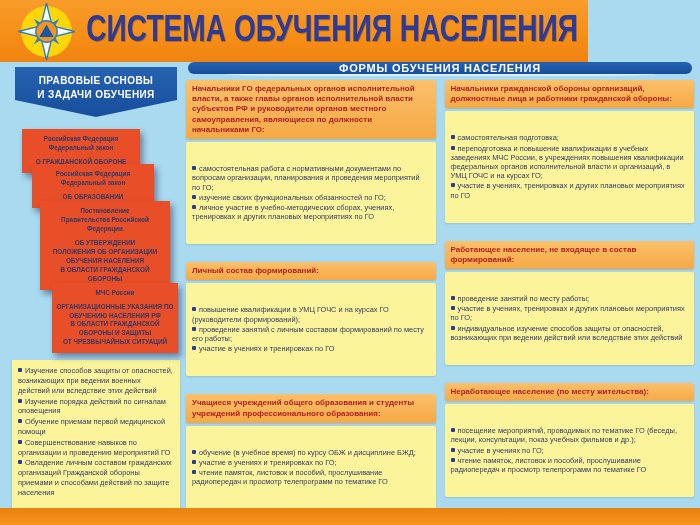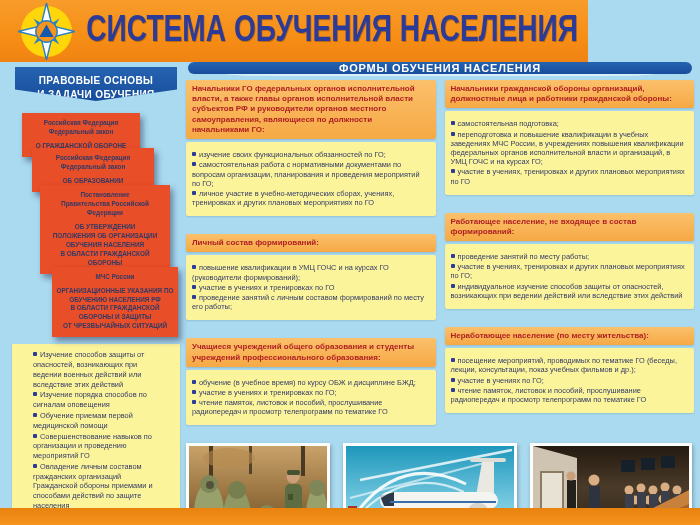--- a/index.html
+++ b/index.html
@@ -21,35 +21,35 @@
         color:#fff;font-weight:bold;font-size:10px;line-height:1.35;letter-spacing:.4px;
         display:flex;align-items:flex-start;justify-content:center;text-align:center;padding-top:7px;box-sizing:border-box;}
   .card{position:relative;background:#E84E28;color:#333A66;text-align:center;
         padding:6px 4px;box-shadow:3px 4px 6px rgba(25,25,60,.45);font-size:6.4px;line-height:1.4;box-sizing:border-box;}
   .card-src{margin-bottom:5px;font-weight:600;}
   .card-title{font-weight:bold;}
   .card1{width:118px;margin:12px 0 0 12px;}
   .card2{width:122px;margin:-9px 0 0 22px;}
   .card3{width:130px;margin:-7px 0 0 30px;}
   .card4{width:126px;margin:-7px 0 0 42px;}
-  .tasks{flex:1;margin:7px 2px 0;background:#FBF49B;padding:6px 21px;font-size:7.4px;
+  .tasks{flex:1;margin:7px 2px 0;background:#FBF49B;padding:6px 6px;font-size:7.4px;
          line-height:1.32;color:#333A66;box-shadow:0 1px 2px rgba(0,0,0,.15);}
   
   .main{position:absolute;left:186px;top:60px;width:508px;height:444px;display:flex;flex-direction:column;}
   .main-banner{height:19px;margin:2px 2px 0;background:linear-gradient(180deg,#2563B0,#174D9C);
         border-radius:9px;color:#fff;font-weight:bold;font-size:11px;letter-spacing:.8px;
         display:flex;align-items:center;justify-content:center;}
   .wave{height:8px;margin:0 40px;border-bottom:2px solid rgba(255,255,255,.55);
         border-radius:0 0 100% 100% / 0 0 16px 16px;}
   .cols{display:flex;gap:9px;margin-top:4px;}
   .col{flex:1;display:flex;flex-direction:column;}
   .sec{margin-bottom:18px;}
   .sec-h{background:linear-gradient(180deg,#FBC06B,#F6A945);color:#AF1F23;font-weight:bold;
          font-size:8px;line-height:1.28;padding:4px 6px;border-radius:2px;box-shadow:0 1px 2px rgba(0,0,0,.15);}
-  .sec-b{background:#FBF49B;margin-top:3px;padding:8px 6px;font-size:7.4px;line-height:1.24;
+  .sec-b{background:#FBF49B;margin-top:3px;padding:22px 6px;font-size:7.4px;line-height:1.24;
          color:#333A66;border-radius:2px;box-shadow:0 1px 2px rgba(0,0,0,.12);}
   .blt{margin-bottom:1px;}
   .mark{display:inline-block;width:4px;height:4px;background:#2B3B97;border-radius:1px;
         margin-right:3px;vertical-align:1px;}
   
   .photos{margin-top:auto;display:flex;gap:13px;padding-bottom:3px;}
   .photo{border:3px solid #FDFDFD;box-shadow:1px 2px 4px rgba(0,0,0,.3);height:102px;
          padding:0;margin:0;background:#000;}
   .photo svg{display:block;}
   .pre{white-space:pre-line;}
@@ -96,48 +96,48 @@
       <div class="card-src pre">МЧС России</div>
       <div class="card-title pre">ОРГАНИЗАЦИОННЫЕ УКАЗАНИЯ ПО
 ОБУЧЕНИЮ НАСЕЛЕНИЯ РФ
 В ОБЛАСТИ ГРАЖДАНСКОЙ
 ОБОРОНЫ И ЗАЩИТЫ
 ОТ ЧРЕЗВЫЧАЙНЫХ СИТУАЦИЙ</div>
     </div>
 
     <div class="tasks">
       <div class="blt"><span class="mark"></span><span>Изучение способов защиты от опасностей, возникающих при ведении военных действий или вследствие этих действий</span></div>
-      <div class="blt"><span class="mark"></span><span>Изучение порядка способов по сигналам оповещения</span></div>
+      <div class="blt"><span class="mark"></span><span>Изучение порядка действий по сигналам оповещения</span></div>
       <div class="blt"><span class="mark"></span><span>Обучение приемам первой медицинской помощи</span></div>
       <div class="blt"><span class="mark"></span><span>Совершенствование навыков по организации и проведению мероприятий ГО</span></div>
       <div class="blt"><span class="mark"></span><span>Овладение личным составом гражданских организаций Гражданской обороны приемами и способами действий по защите населения</span></div>
     </div>
   </div>
 
   <div class="main">
     <div class="main-banner">ФОРМЫ ОБУЧЕНИЯ НАСЕЛЕНИЯ</div>
     <div class="wave"></div>
 
     <div class="cols">
 
       <div class="col">
         <div class="sec">
           <div class="sec-h">Начальники ГО федеральных органов исполнительной власти, а также главы органов исполнительной власти субъектов РФ и руководители органов местного самоуправления, являющиеся по должности начальниками ГО:</div>
           <div class="sec-b">
+            <div class="blt"><span class="mark"></span><span>самостоятельная работа с нормативными документами по вопросам организации, планирования и проведения мероприятий по ГО;</span></div>
             <div class="blt"><span class="mark"></span><span>изучение своих функциональных обязанностей по ГО;</span></div>
-            <div class="blt"><span class="mark"></span><span>самостоятельная работа с нормативными документами по вопросам организации, планирования и проведения мероприятий по ГО;</span></div>
             <div class="blt"><span class="mark"></span><span>личное участие в учебно-методических сборах, учениях, тренировках и других плановых мероприятиях по ГО</span></div>
           </div>
         </div>
         <div class="sec">
           <div class="sec-h">Личный состав формирований:</div>
           <div class="sec-b">
             <div class="blt"><span class="mark"></span><span>повышение квалификации в УМЦ ГОЧС и на курсах ГО (руководители формирований);</span></div>
+            <div class="blt"><span class="mark"></span><span>проведение занятий с личным составом формирований по месту его работы;</span></div>
             <div class="blt"><span class="mark"></span><span>участие в учениях и тренировках по ГО</span></div>
-            <div class="blt"><span class="mark"></span><span>проведение занятий с личным составом формирований по месту его работы;</span></div>
           </div>
         </div>
         <div class="sec">
           <div class="sec-h">Учащиеся учреждений общего образования и студенты учреждений профессионального образования:</div>
           <div class="sec-b">
             <div class="blt"><span class="mark"></span><span>обучение (в учебное время) по курсу ОБЖ и дисциплине БЖД;</span></div>
             <div class="blt"><span class="mark"></span><span>участие в учениях и тренировках по ГО;</span></div>
             <div class="blt"><span class="mark"></span><span>чтение памяток, листовок и пособий, прослушивание радиопередач и просмотр телепрограмм по тематике ГО</span></div>
           </div>
         </div>

